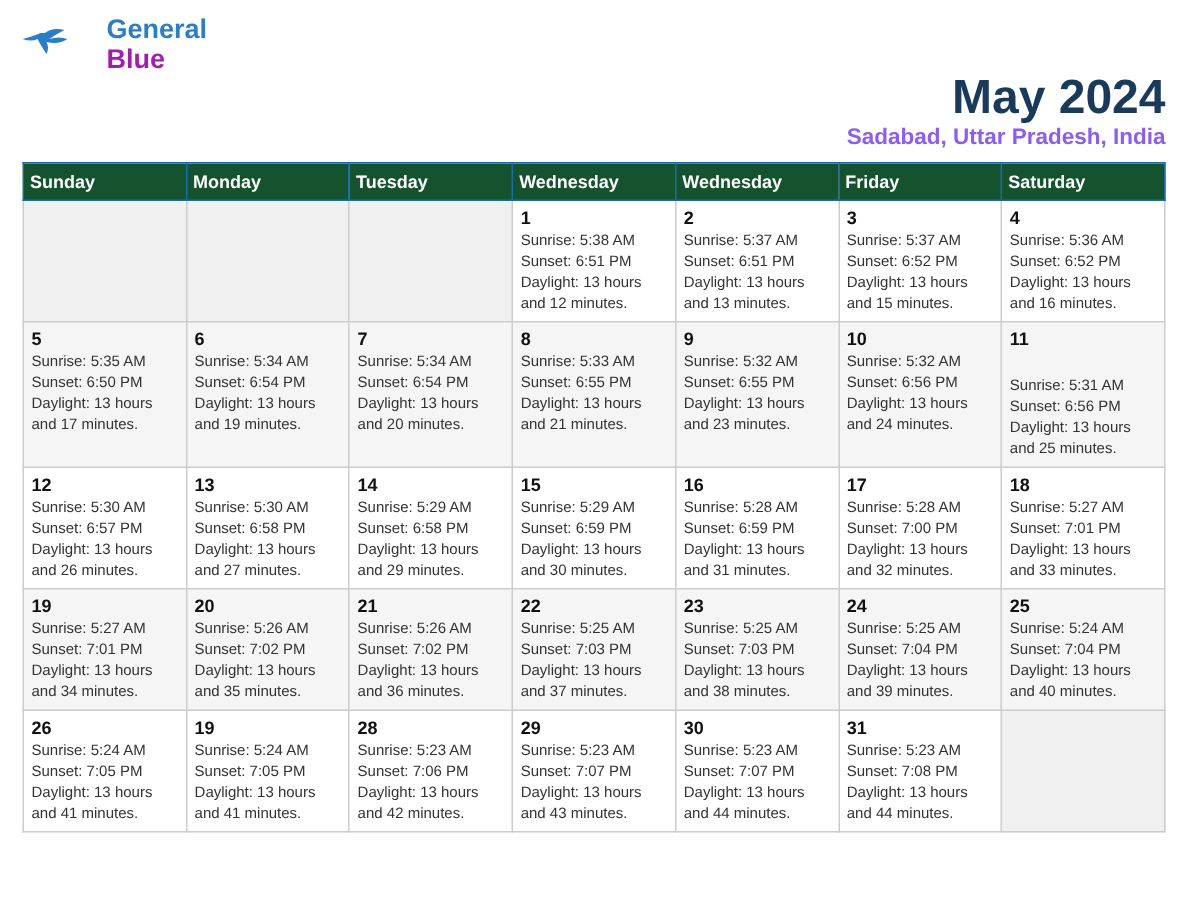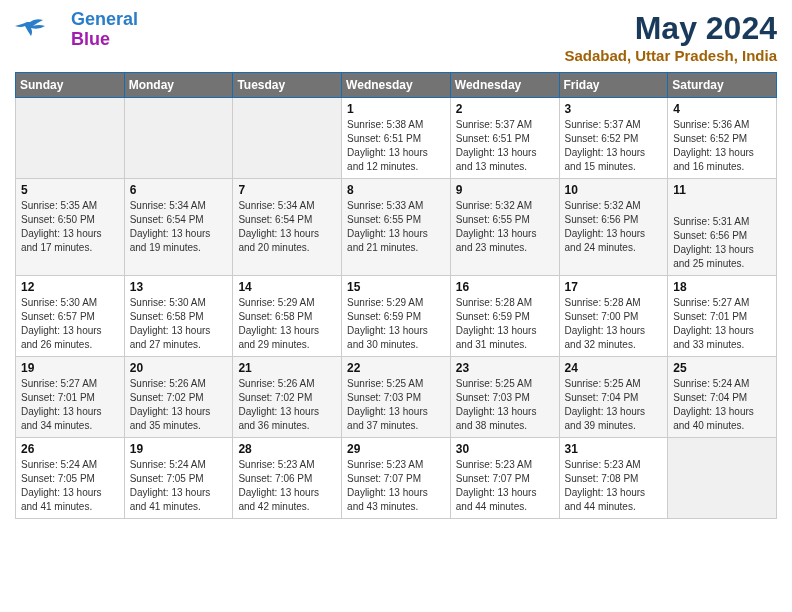--- a/index.html
+++ b/index.html
@@ -30,39 +30,40 @@
     }
     .logo-text span {
       color: #2a7dc9;
     }
     .logo-bird {
       width: 30px;
       height: 24px;
     }
     .title-block {
       text-align: right;
+      margin-top: 36px;
     }
     .month-year {
       font-size: 32px;
       font-weight: bold;
       color: #1a3a5c;
     }
     .location {
       font-size: 15px;
-      color: #a16207;
+      color: #8b5cf6;
       font-weight: 600;
       text-align: center;
     }
     table {
       width: 100%;
       border-collapse: collapse;
       table-layout: fixed;
     }
     thead tr th {
-      background-color: #737373;
+      background-color: #14532d;
       color: #fff;
       font-size: 12px;
       font-weight: bold;
       padding: 5px 4px;
       text-align: left;
       border: 1px solid #1a6ab0;
     }
     tbody tr td {
       border: 1px solid #ccc;
       vertical-align: top;

